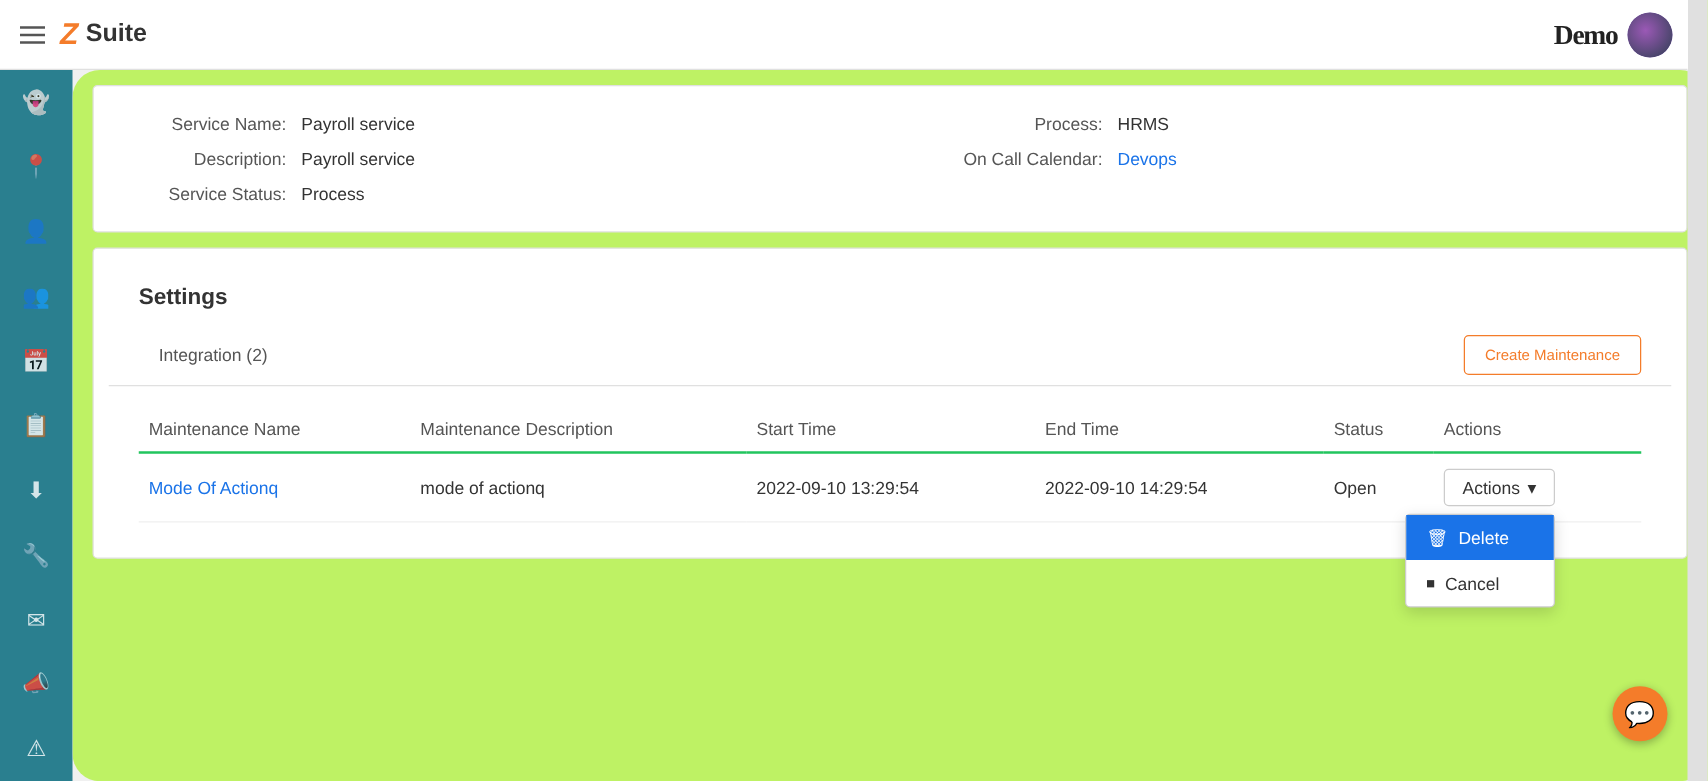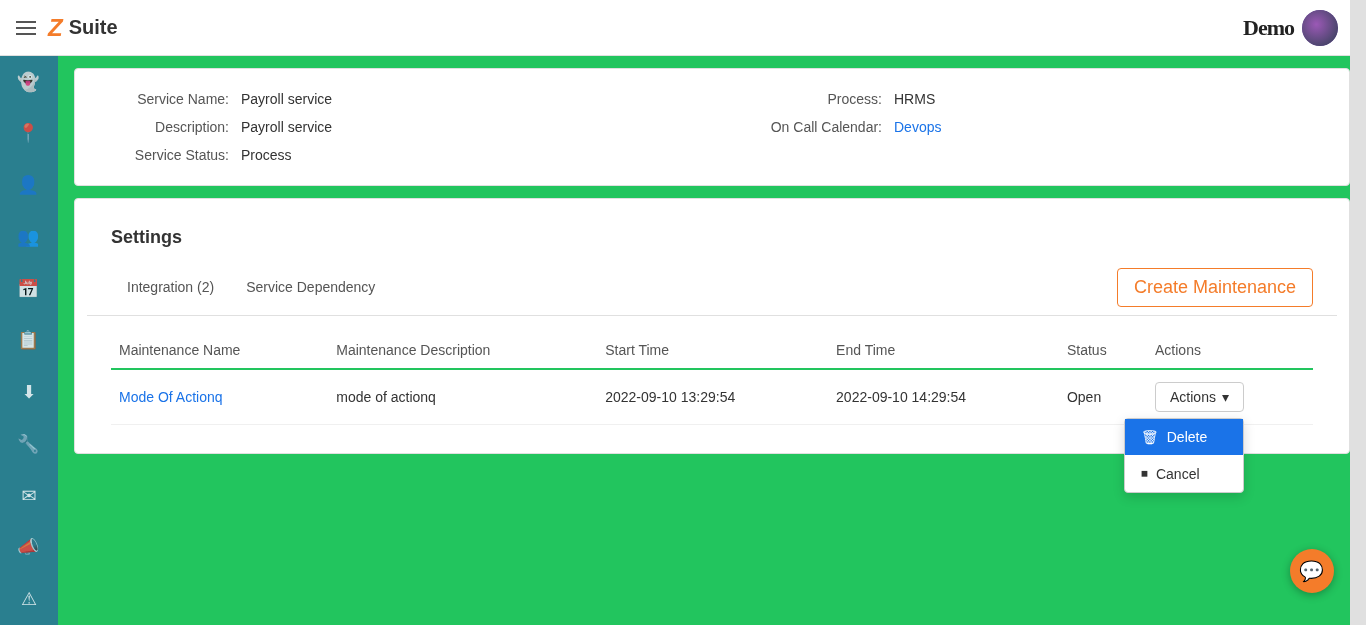--- a/index.html
+++ b/index.html
@@ -94,21 +94,22 @@
       display: flex;
       flex-direction: column;
       flex: 1;
       margin-top: 56px;
       overflow: hidden;
     }
     .content-area {
       flex: 1;
       overflow-y: auto;
       padding: 0;
-      background: #22c55e;
+      background: #bef264;
+      border-radius: 22px;
     }
 
     
     .service-card {
       background: #fff;
       margin: 12px 16px;
       border-radius: 4px;
       padding: 16px 24px;
       display: grid;
       grid-template-columns: 1fr 1fr;
@@ -170,21 +171,21 @@
       border-bottom: 2px solid #f47c2a;
       font-weight: 500;
     }
     .tab-spacer { flex: 1; }
     .create-btn {
       border: 1px solid #f47c2a;
       color: #f47c2a;
       background: #fff;
       padding: 8px 16px;
       border-radius: 4px;
-      font-size: 18px;
+      font-size: 12px;
       cursor: pointer;
       margin: 8px 0;
     }
 
     
     .table-container {
       padding: 16px 24px;
     }
     table {
       width: 100%;
@@ -362,21 +363,20 @@
         </div>
       </div>
     </div>
 
     <div class="settings-section">
       <div class="settings-header">
         <div class="settings-title">Settings</div>
       </div>
       <div class="tabs">
         <div class="tab">Integration (2)</div>
-        <div class="tab">Service Dependency</div>
         <div class="tab-spacer"></div>
         <button class="create-btn">Create Maintenance</button>
       </div>
 
       <div class="table-container">
         <table>
           <thead>
             <tr>
               <th>Maintenance Name</th>
               <th>Maintenance Description</th>

